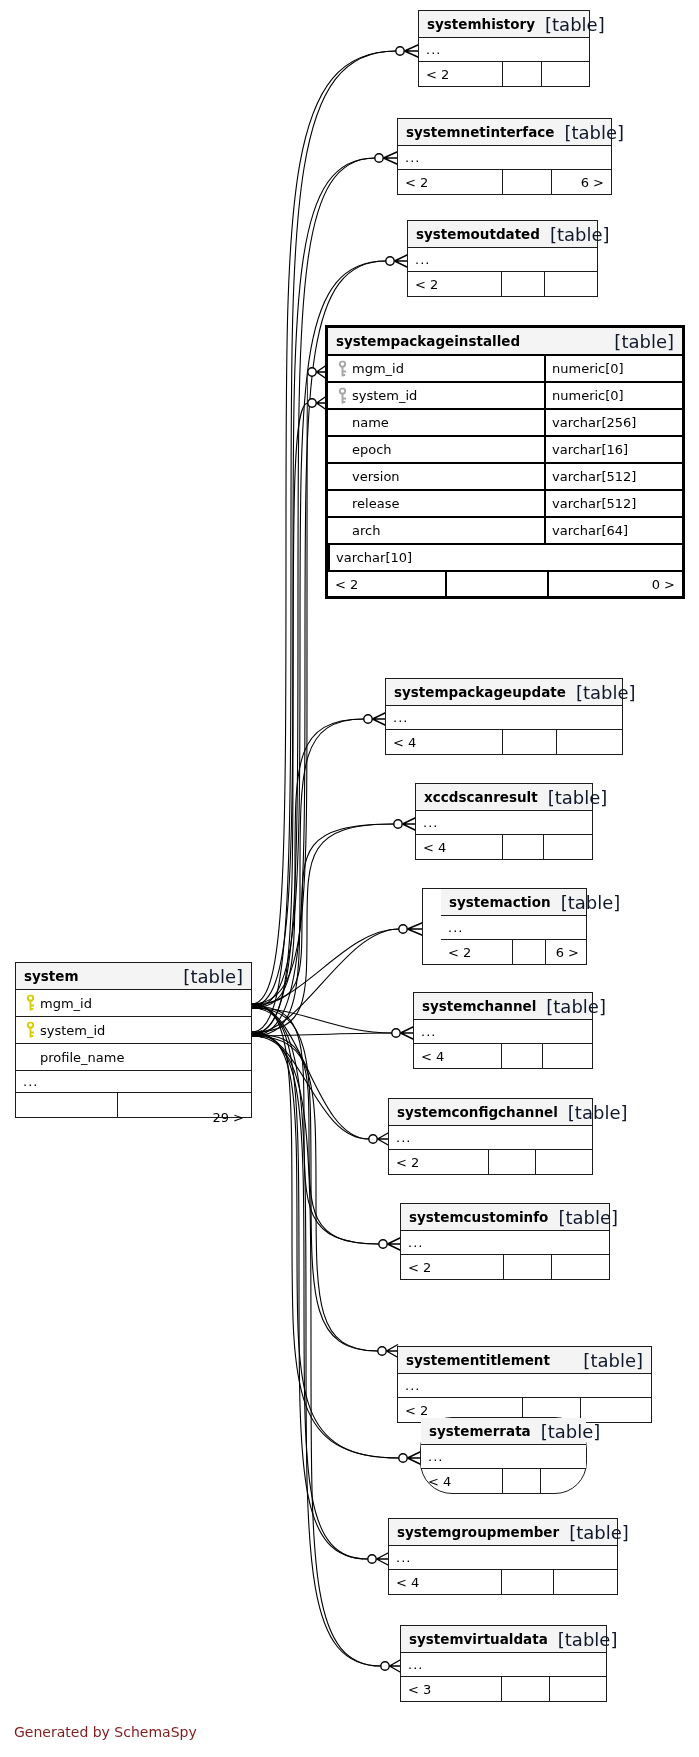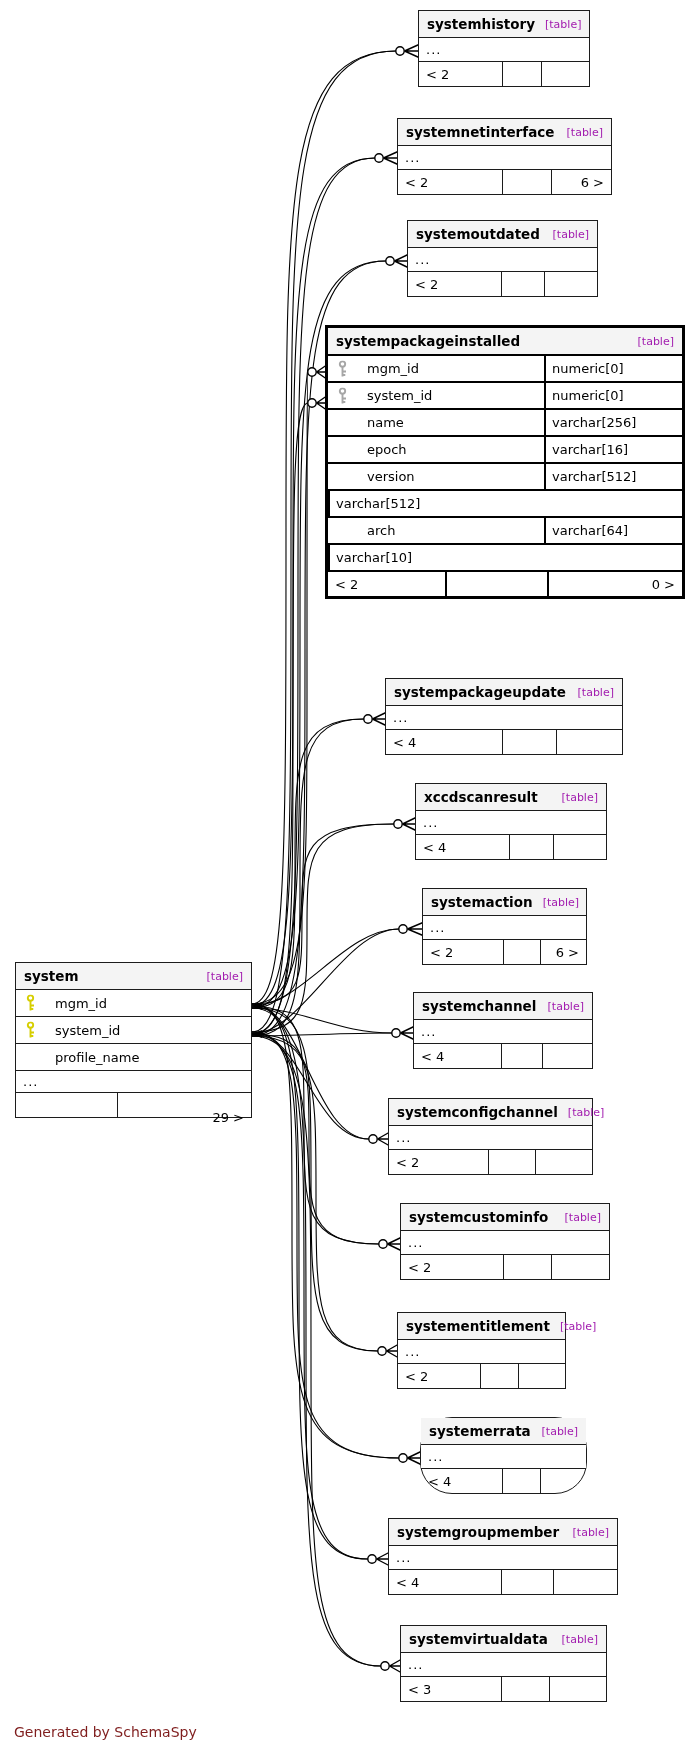--- a/index.html
+++ b/index.html
@@ -5,26 +5,26 @@
   html,body{margin:0;padding:0;background:#fff;}
   .canvas{position:relative;width:699px;height:1757px;background:#fff;overflow:hidden;
           font-family:"DejaVu Sans","Liberation Sans",sans-serif;}
   #rel-svg{position:absolute;left:0;top:0;z-index:1;}
   .tbl{position:absolute;z-index:2;background:#fff;border:1.4px solid #1c1c1c;box-sizing:border-box;}
   .tbl.hl{border:3px solid #000;}
   .hdr{display:flex;justify-content:space-between;align-items:center;height:27px;background:#f4f4f4;
        border-bottom:1.4px solid #1c1c1c;padding:0 8px;box-sizing:border-box;}
   .hl .hdr{height:28px;border-bottom:2px solid #000;}
   .tname{font-weight:700;font-size:13.5px;color:#000;white-space:nowrap;}
-  .ttag{font-size:11px;color:#a21caf;white-space:nowrap;margin-left:10px;}
+  .ttag{font-size:18px;color:#0f172a;white-space:nowrap;margin-left:10px;}
   .row{position:relative;display:flex;align-items:stretch;border-bottom:1.4px solid #1c1c1c;
        background:#fff;box-sizing:border-box;}
   .hl .row{border-bottom:2px solid #000;}
   .r27{height:27px;} .r24{height:24px;} .r22{height:22px;}
-  .cname{flex:1;display:flex;align-items:center;padding-left:39px;font-size:13px;color:#000;position:relative;min-width:0;}
+  .cname{flex:1;display:flex;align-items:center;padding-left:24px;font-size:13px;color:#000;position:relative;min-width:0;}
   .dots .cname{padding-left:7px;letter-spacing:1px;}
   .keyicon{position:absolute;left:9px;top:50%;transform:translateY(-50%);width:11px;height:17px;line-height:0;}
   .keyicon svg{display:block;}
   .ctype{width:138px;border-left:2px solid #000;display:flex;align-items:center;padding-left:6px;
          font-size:13px;color:#000;box-sizing:border-box;}
   .ftr{display:flex;height:24px;align-items:stretch;}
   .fc{display:flex;align-items:center;font-size:13px;color:#000;box-sizing:border-box;}
   .fc1{padding-left:7px;}
   .fc2,.fc3{border-left:1.4px solid #1c1c1c;}
   .hl .fc2,.hl .fc3{border-left:2px solid #000;}
@@ -202,20 +202,21 @@
         </div>
         <div class="row col r27">
           <span class="cname">epoch</span>
           <span class="ctype">varchar[16]</span>
         </div>
         <div class="row col r27">
           <span class="cname">version</span>
           <span class="ctype">varchar[512]</span>
         </div>
         <div class="row col r27">
+          <span class="cname">release</span>
           <span class="ctype">varchar[512]</span>
         </div>
         <div class="row col r27">
           <span class="cname">arch</span>
           <span class="ctype">varchar[64]</span>
         </div>
         <div class="row col r27">
           <span class="ctype">varchar[10]</span>
         </div>
         <div class="ftr">
@@ -231,35 +232,35 @@
         </div>
         <div class="row dots r24">
           <span class="cname">...</span>
         </div>
         <div class="ftr">
           <span class="fc fc1" style="flex-basis: 49%;">&lt; 4</span>
           <span class="fc fc2" style="flex-basis: 23%;"></span>
           <span class="fc fc3" style="flex-basis: 28%;"></span>
         </div>
       </div>
-      <div class="tbl" style="left: 415px; top: 783px; width: 192px;">
+      <div class="tbl" style="left: 415px; top: 783px; width: 178px;">
         <div class="hdr">
           <span class="tname">xccdscanresult</span>
           <span class="ttag">[table]</span>
         </div>
         <div class="row dots r24">
           <span class="cname">...</span>
         </div>
         <div class="ftr">
           <span class="fc fc1" style="flex-basis: 49%;">&lt; 4</span>
           <span class="fc fc2" style="flex-basis: 23%;"></span>
           <span class="fc fc3" style="flex-basis: 28%;"></span>
         </div>
       </div>
-      <div class="tbl" style="left: 422px; top: 888px; width: 165px;">
+      <div class="tbl" style="left: 422px; top: 888px; width: 165px; padding-left: 18px;">
         <div class="hdr">
           <span class="tname">systemaction</span>
           <span class="ttag">[table]</span>
         </div>
         <div class="row dots r24">
           <span class="cname">...</span>
         </div>
         <div class="ftr">
           <span class="fc fc1" style="flex-basis: 49%;">&lt; 2</span>
           <span class="fc fc2" style="flex-basis: 23%;"></span>
@@ -301,21 +302,21 @@
         </div>
         <div class="row dots r24">
           <span class="cname">...</span>
         </div>
         <div class="ftr">
           <span class="fc fc1" style="flex-basis: 49%;">&lt; 2</span>
           <span class="fc fc2" style="flex-basis: 23%;"></span>
           <span class="fc fc3" style="flex-basis: 28%;"></span>
         </div>
       </div>
-      <div class="tbl" style="left: 397px; top: 1312px; width: 169px;">
+      <div class="tbl" style="left: 397px; top: 1346px; width: 255px;">
         <div class="hdr">
           <span class="tname">systementitlement</span>
           <span class="ttag">[table]</span>
         </div>
         <div class="row dots r24">
           <span class="cname">...</span>
         </div>
         <div class="ftr">
           <span class="fc fc1" style="flex-basis: 49%;">&lt; 2</span>
           <span class="fc fc2" style="flex-basis: 23%;"></span>

